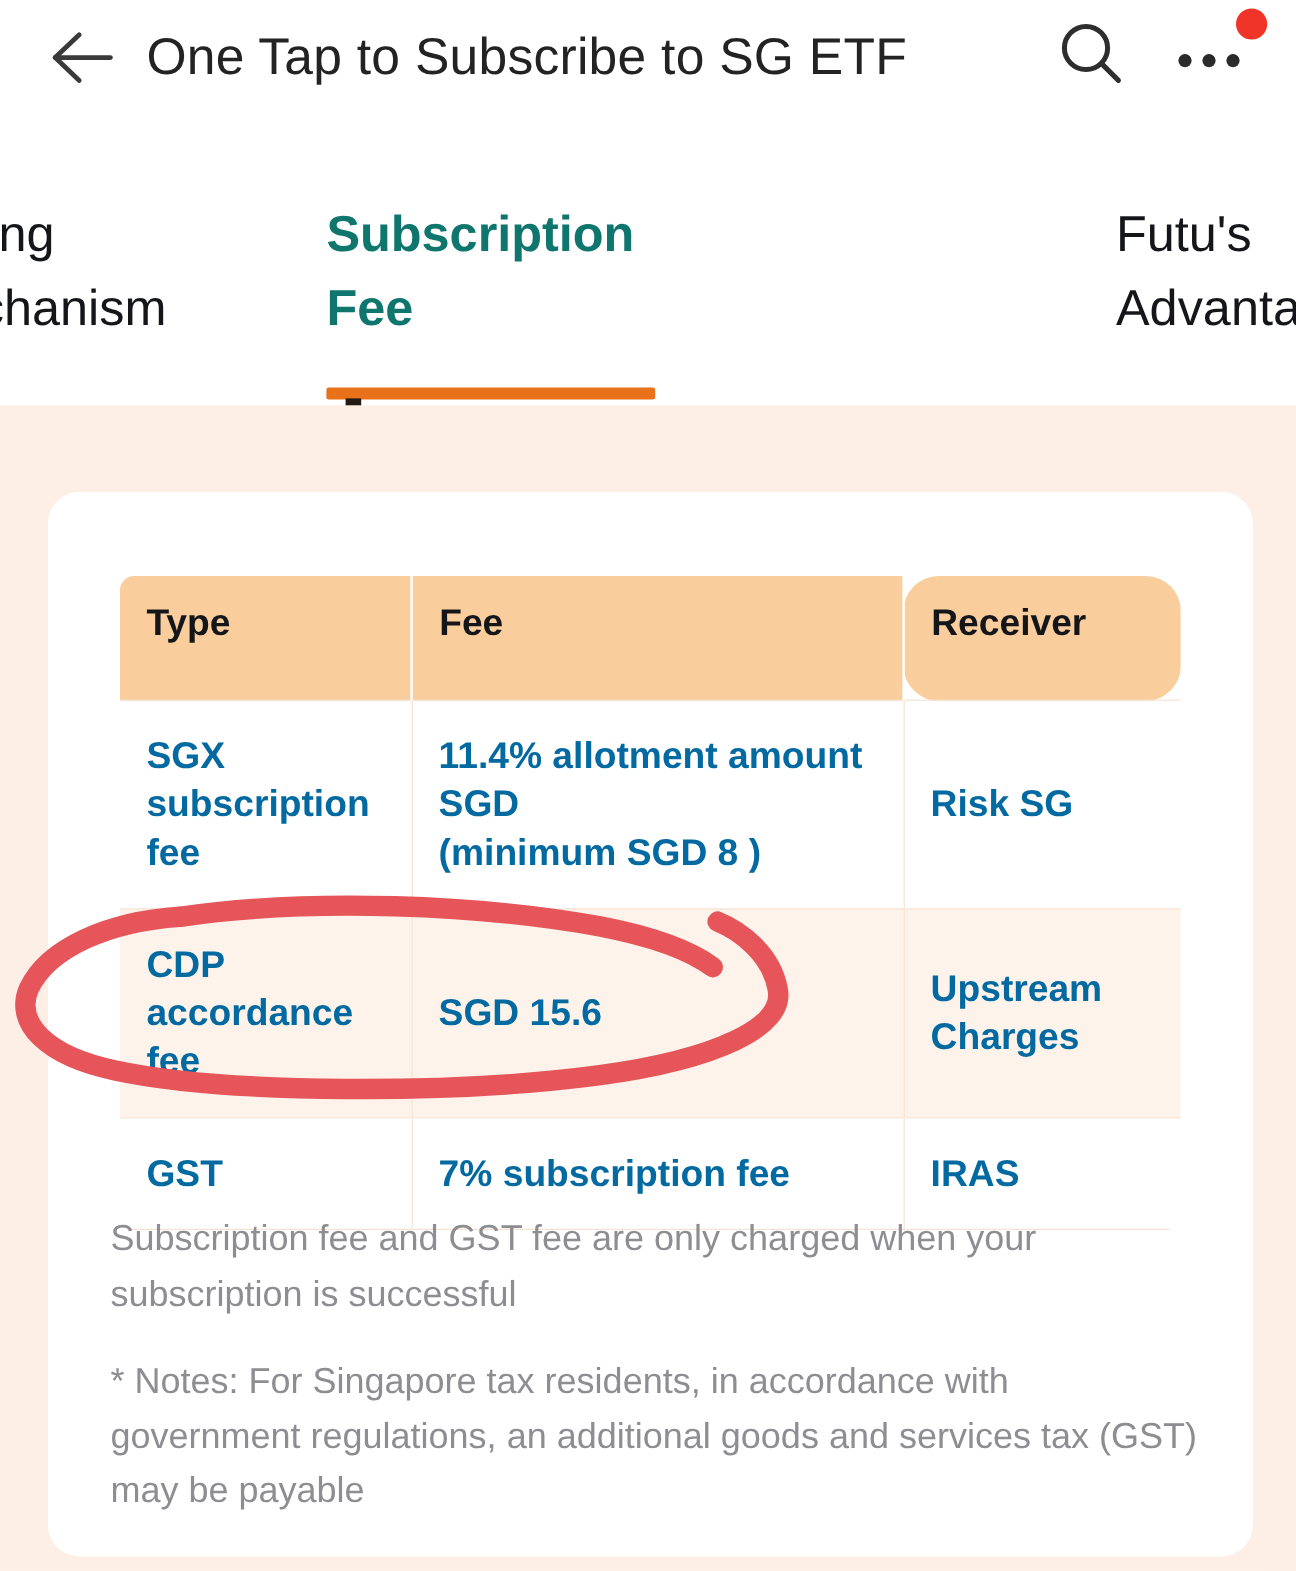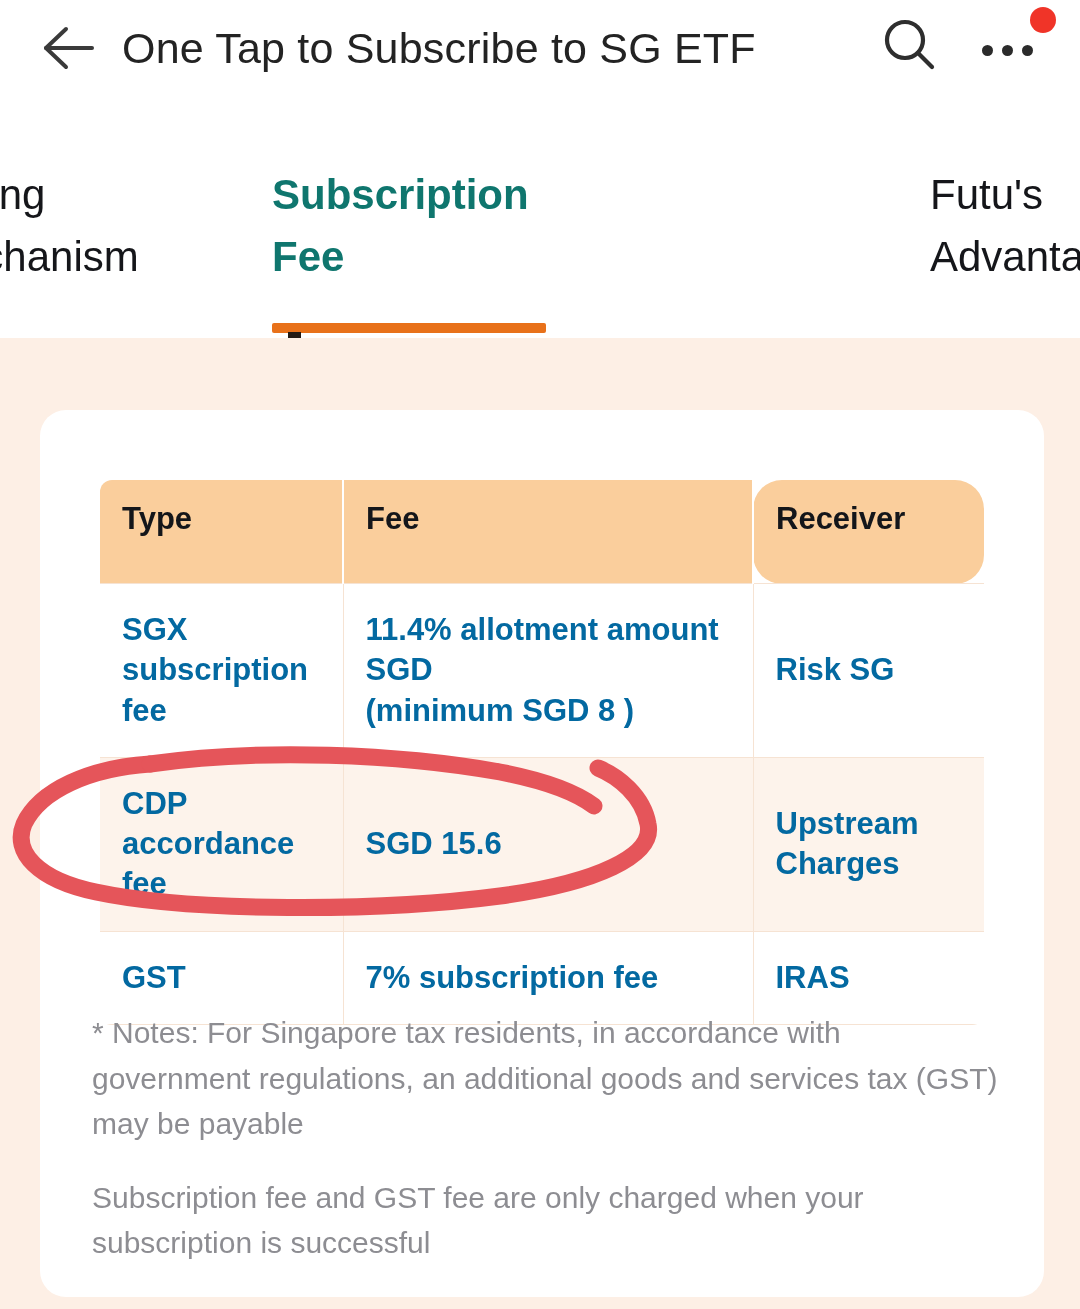--- a/index.html
+++ b/index.html
@@ -320,22 +320,22 @@
         <tr class="row-plain">
           <td>GST</td>
           <td>7% subscription fee</td>
           <td>IRAS</td>
         </tr>
 
       </tbody>
     </table>
 
     <div class="notes">
+      <div class="note">Subscription fee and GST fee are only charged when your subscription is successful</div>
       <div class="note">* Notes: For Singapore tax residents, in accordance with government regulations, an additional goods and services tax (GST) may be payable</div>
-      <div class="note">Subscription fee and GST fee are only charged when your subscription is successful</div>
     </div>
 
   </div>
 </div>
 
 <svg class="annotation" viewBox="0 0 700 220" preserveAspectRatio="none">
 
   <path d="M 150 44
            C 90 48, 40 70, 24 104
            C 12 132, 38 160, 96 172

